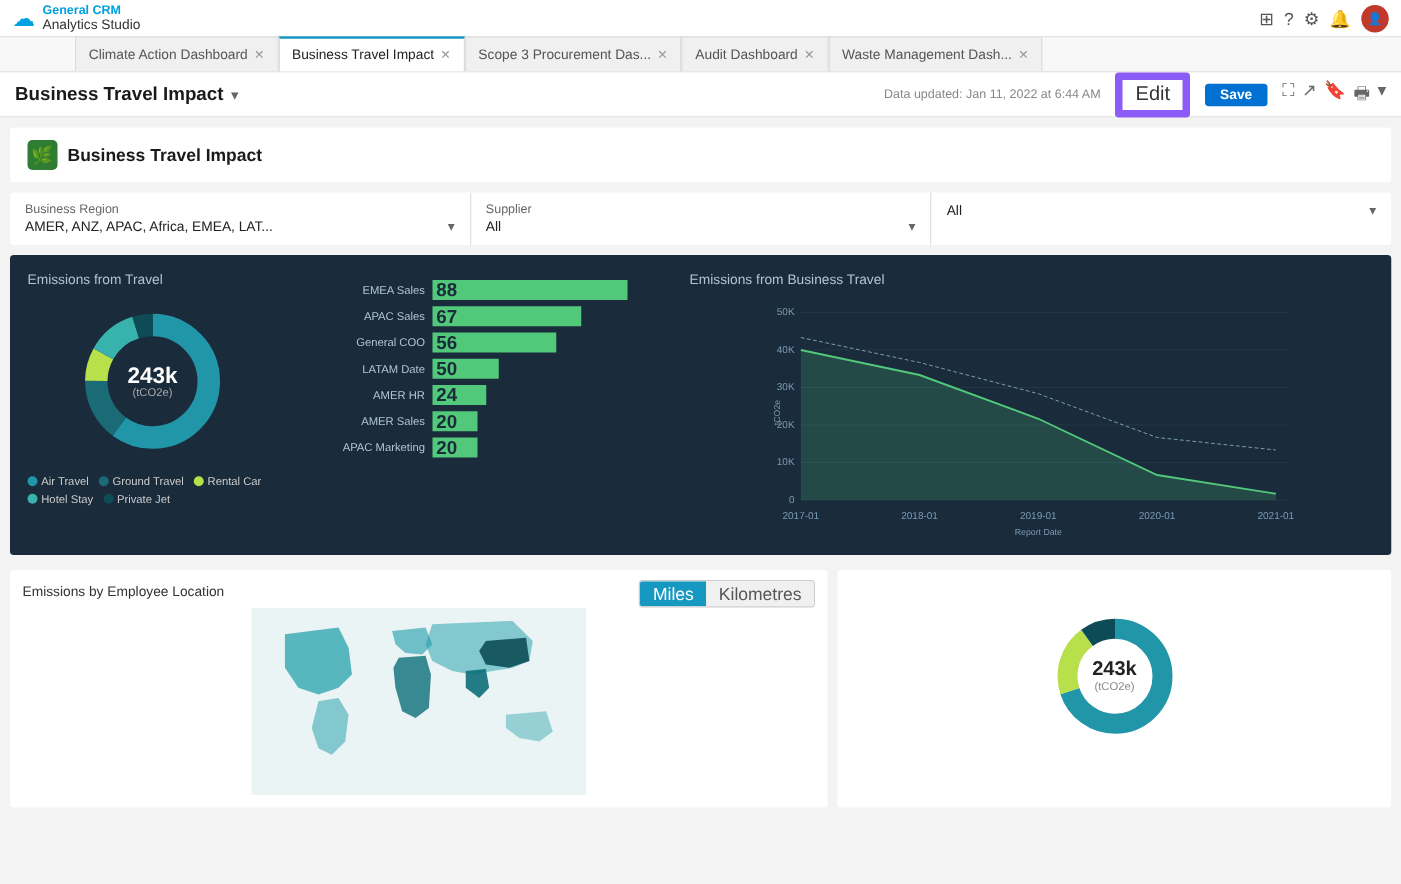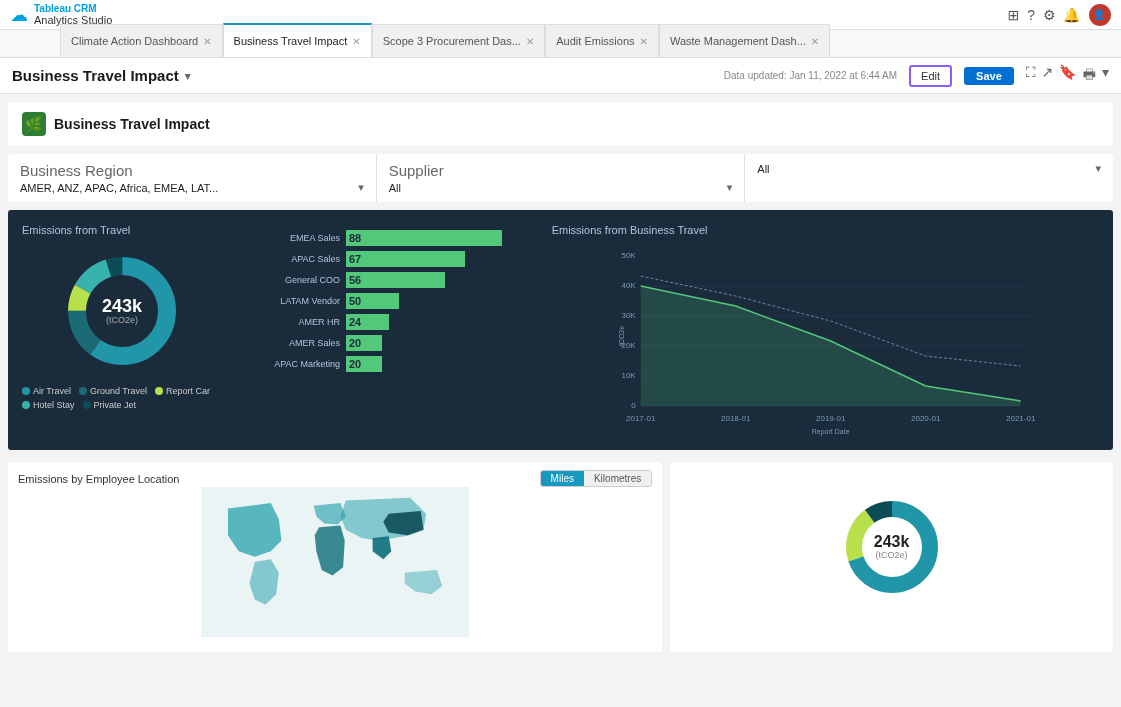--- a/index.html
+++ b/index.html
@@ -25,22 +25,22 @@
     
     .tabs-bar {
       background: #f8f8f8;
       height: 28px;
       display: flex;
       align-items: flex-end;
       border-bottom: 1px solid #ddd;
       padding-left: 60px;
     }
     .tab {
-      height: 18px;
-      padding: 16px 10px;
+      height: 28px;
+      padding: 1px 10px;
       display: flex;
       align-items: center;
       gap: 5px;
       font-size: 11px;
       color: #555;
       border: 1px solid #ddd;
       border-bottom: none;
       background: #f0f0f0;
       cursor: pointer;
       white-space: nowrap;
@@ -63,24 +63,24 @@
       padding: 0 12px;
       border-bottom: 1px solid #e0e0e0;
     }
     .header-left { display: flex; align-items: center; gap: 6px; }
     .header-title { font-size: 15px; font-weight: 600; color: #1a1a1a; }
     .dropdown-arrow { color: #666; font-size: 12px; }
     .header-right { display: flex; align-items: center; gap: 12px; }
     .data-updated { font-size: 10px; color: #888; }
     .btn-edit {
       background: #fff;
-      border: 2px solid #8b5cf6;
+      border: 6px solid #8b5cf6;
       border-radius: 3px;
       padding: 3px 10px;
-      font-size: 11px;
+      font-size: 16px;
       cursor: pointer;
       color: #333;
     }
     .btn-save {
       background: #0070d2;
       border: none;
       border-radius: 3px;
       padding: 3px 12px;
       font-size: 11px;
       cursor: pointer;
@@ -115,21 +115,21 @@
       border-radius: 3px;
       overflow: hidden;
     }
     .filter-item {
       flex: 1;
       padding: 8px 12px;
       border-right: 1px solid #e0e0e0;
       cursor: pointer;
     }
     .filter-item:last-child { border-right: none; }
-    .filter-label { font-size: 15px; color: #666; margin-bottom: 2px; }
+    .filter-label { font-size: 10px; color: #666; margin-bottom: 2px; }
     .filter-value { font-size: 11px; color: #222; display: flex; justify-content: space-between; align-items: center; }
     .filter-arrow { color: #666; }
 
     
     .dark-section {
       background: #1a2b3c;
       border-radius: 3px;
       padding: 14px;
       margin-bottom: 12px;
       display: flex;
@@ -149,39 +149,39 @@
     .legend-item { display: flex; align-items: center; gap: 3px; font-size: 9px; color: #ccc; }
     .legend-dot { width: 8px; height: 8px; border-radius: 50%; flex-shrink: 0; }
 
     
     .panel-cost { flex: 1; }
     .bar-chart { margin-top: 6px; }
     .bar-row { display: flex; align-items: center; margin-bottom: 5px; gap: 6px; }
     .bar-label { width: 90px; text-align: right; font-size: 9px; color: #b0c4d8; flex-shrink: 0; }
     .bar-track { flex: 1; position: relative; height: 16px; }
     .bar-fill { height: 100%; background: #52c87a; display: flex; align-items: center; }
-    .bar-num { font-size: 11px; color: #1a2b3c; padding-left: 3px; font-weight: 700; }
+    .bar-num { font-size: 15px; color: #1a2b3c; padding-left: 3px; font-weight: 700; }
 
     
     .panel-line { flex: 2; }
     .line-chart-area { margin-top: 6px; position: relative; height: 190px; }
     .line-chart-area svg { width: 100%; height: 100%; }
 
     
     .bottom-row {
       display: flex;
       gap: 8px;
     }
     .panel-map { flex: 1.2; background: #fff; border-radius: 3px; padding: 10px; min-height: 190px; }
     .panel-vendor { flex: 1; background: #fff; border-radius: 3px; padding: 10px; min-height: 190px; }
     .panel-ground { flex: 0.8; background: #fff; border-radius: 3px; padding: 10px; min-height: 190px; }
     .panel-title-dark { font-size: 11px; color: #333; margin-bottom: 8px; font-weight: 500; }
 
     .toggle-group { display: flex; border: 1px solid #ccc; border-radius: 3px; overflow: hidden; float: right; }
-    .toggle-btn { padding: 2px 10px; font-size: 10px; cursor: pointer; background: #f0f0f0; color: #555; border: none; }
+    .toggle-btn { padding: 2px 10px; font-size: 14px; cursor: pointer; background: #f0f0f0; color: #555; border: none; }
     .toggle-btn.active { background: #1798c1; color: #fff; }
 
     .map-area { width: 100%; height: 150px; position: relative; overflow: hidden; }
     .vendor-bars { display: flex; gap: 4px; height: 150px; align-items: flex-end; padding-top: 10px; }
     .vendor-bar { flex: 1; display: flex; flex-direction: column; justify-content: flex-end; }
     .vendor-bar-fill { width: 100%; }
 
     .ground-donut { display: flex; justify-content: center; align-items: center; height: 150px; }
     .ground-donut-wrap { position: relative; width: 110px; height: 110px; }
     .ground-donut-wrap svg { width: 110px; height: 110px; }
@@ -191,21 +191,21 @@
 
     .clearfix::after { content: ''; display: table; clear: both; }
   </style>
 </head>
 <body>
 
 <div class="top-bar">
   <div class="top-bar-left">
     <div class="salesforce-logo">☁</div>
     <div class="app-name">
-      <div>Tableau CRM</div>
+      <div>General CRM</div>
       <div>Analytics Studio</div>
     </div>
   </div>
   <div class="top-bar-icons">
     <span>⊞</span>
     <span>?</span>
     <span>⚙</span>
     <span>🔔</span>
     <div class="avatar">👤</div>
   </div>
@@ -218,21 +218,21 @@
   </div>
   <div class="tab active">
     <span>Business Travel Impact</span>
     <span class="tab-close">✕</span>
   </div>
   <div class="tab">
     <span>Scope 3 Procurement Das...</span>
     <span class="tab-close">✕</span>
   </div>
   <div class="tab">
-    <span>Audit Emissions</span>
+    <span>Audit Dashboard</span>
     <span class="tab-close">✕</span>
   </div>
   <div class="tab">
     <span>Waste Management Dash...</span>
     <span class="tab-close">✕</span>
   </div>
 </div>
 
 <div class="header-bar">
   <div class="header-left">
@@ -309,21 +309,21 @@
         <div class="legend-item">
           <div class="legend-dot" style="background:#2196a8;"></div>
           <span>Air Travel</span>
         </div>
         <div class="legend-item">
           <div class="legend-dot" style="background:#1b6b76;"></div>
           <span>Ground Travel</span>
         </div>
         <div class="legend-item">
           <div class="legend-dot" style="background:#b8e04a;"></div>
-          <span>Report Car</span>
+          <span>Rental Car</span>
         </div>
         <div class="legend-item">
           <div class="legend-dot" style="background:#38b2ac;"></div>
           <span>Hotel Stay</span>
         </div>
         <div class="legend-item">
           <div class="legend-dot" style="background:#0d4c56;"></div>
           <span>Private Jet</span>
         </div>
       </div>
@@ -349,21 +349,21 @@
         </div>
         <div class="bar-row">
           <div class="bar-label">General COO</div>
           <div class="bar-track">
             <div class="bar-fill" style="width:56%;">
               <span class="bar-num">56</span>
             </div>
           </div>
         </div>
         <div class="bar-row">
-          <div class="bar-label">LATAM Vendor</div>
+          <div class="bar-label">LATAM Date</div>
           <div class="bar-track">
             <div class="bar-fill" style="width:30%;">
               <span class="bar-num">50</span>
             </div>
           </div>
         </div>
         <div class="bar-row">
           <div class="bar-label">AMER HR</div>
           <div class="bar-track">
             <div class="bar-fill" style="width:24%;">

